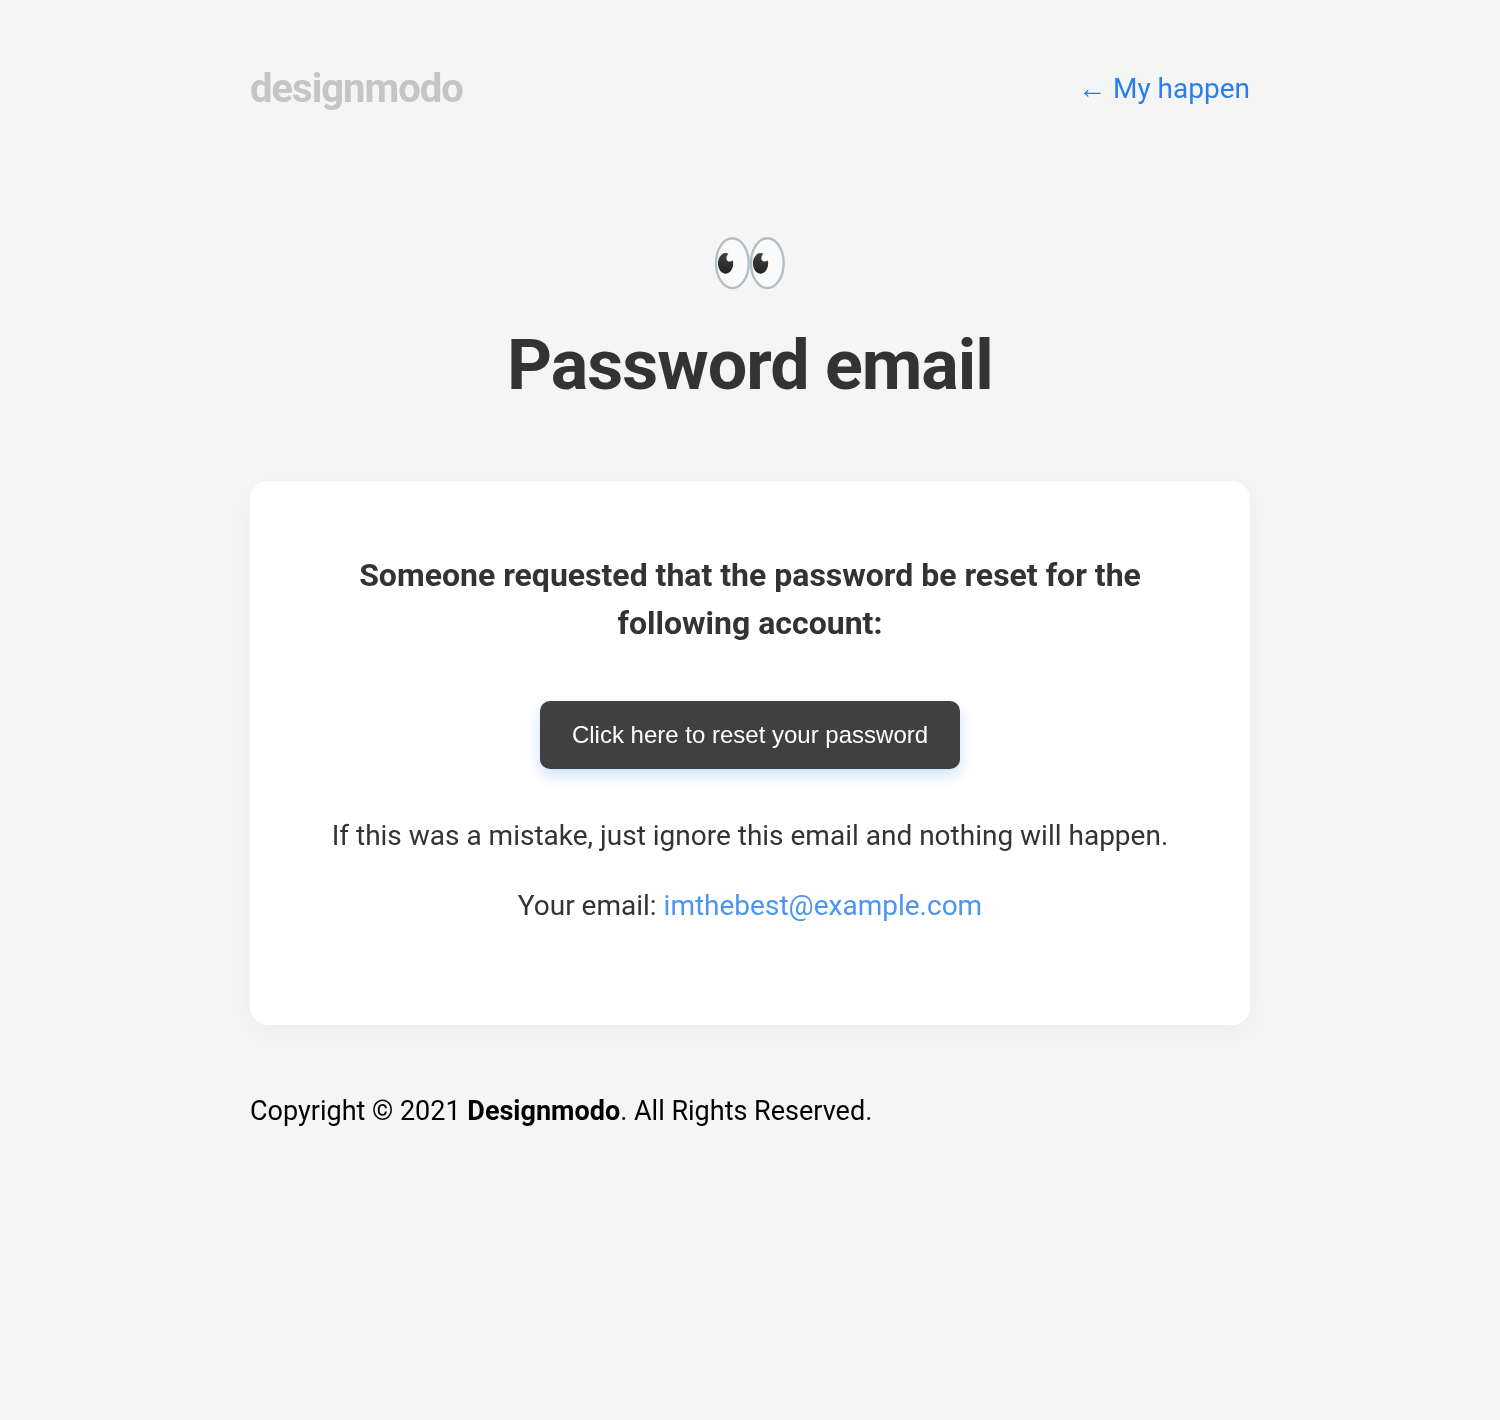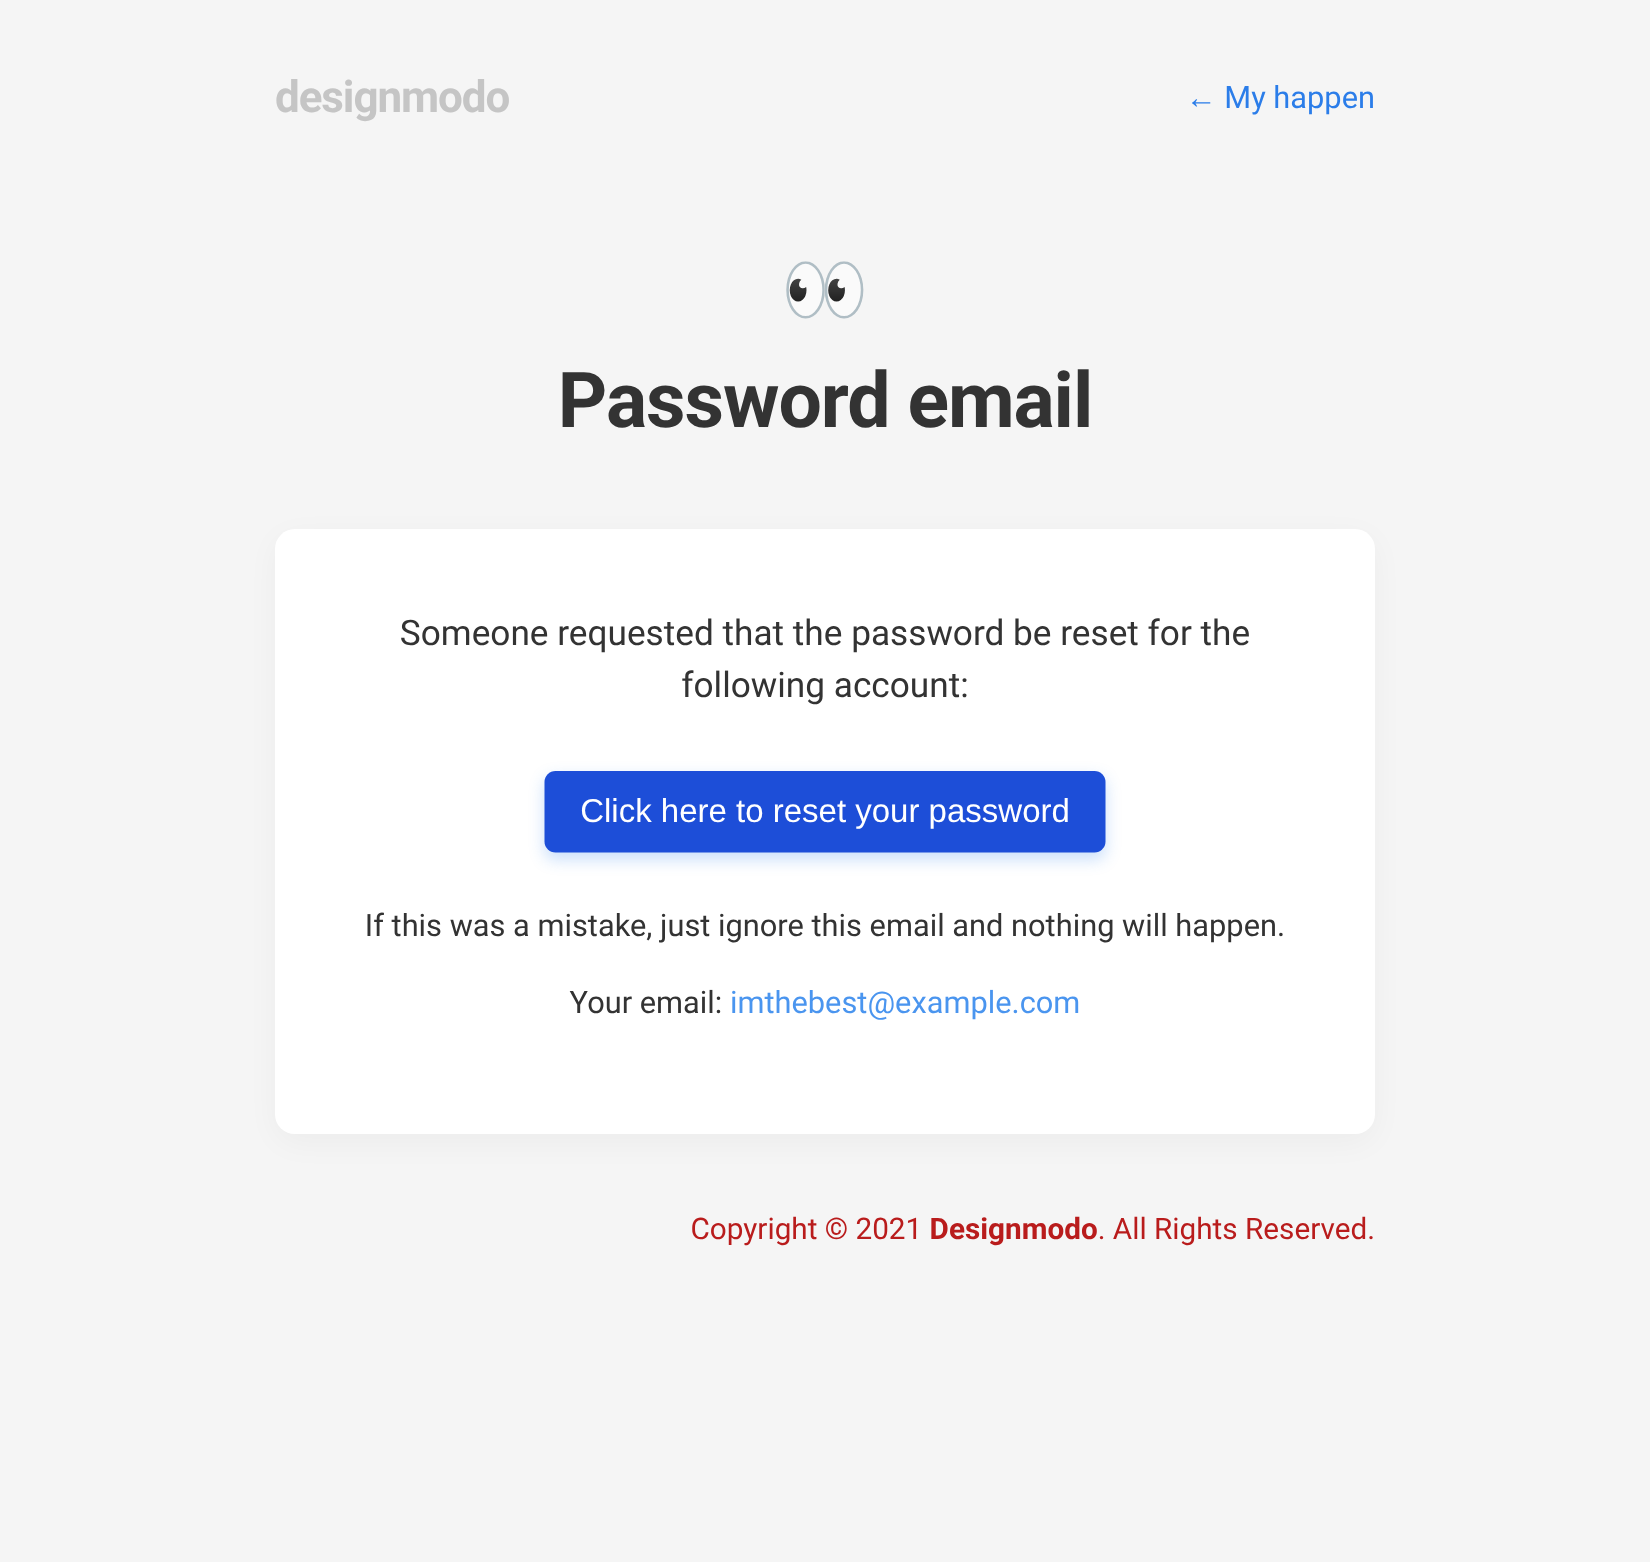--- a/index.html
+++ b/index.html
@@ -42,49 +42,49 @@
     .card {
       background: #ffffff;
       border-radius: 18px;
       box-shadow: 0 8px 30px rgba(0,0,0,0.04);
       margin-top: 75px;
       padding: 70px 60px 70px 60px;
       text-align: center;
     }
     .card-heading {
       font-size: 32px;
-      font-weight: 400;
+      font-weight: 700;
       color: #333;
       line-height: 1.5;
       margin-bottom: 36px;
     }
     .card-text {
       font-size: 28px;
       color: #333;
       line-height: 1.5;
       margin: 28px 0;
     }
     .cta-button {
       display: inline-block;
-      background: #1d4ed8;
+      background: #404040;
       color: #fff;
-      font-size: 30px;
+      font-size: 24px;
       font-weight: 400;
       padding: 20px 32px;
       border-radius: 10px;
       border: none;
       cursor: pointer;
       box-shadow: 0 6px 14px rgba(55,136,238,0.25);
       margin: 18px 0;
     }
     .email-link { color: #4a95ef; text-decoration: none; cursor: pointer; }
     .footer {
-      text-align: right;
+      text-align: left;
       font-size: 27px;
-      color: #b91c1c;
+      color: #000000;
       margin-top: 70px;
       padding-bottom: 60px;
     }
     .footer strong { font-weight: 700; }
   </style>
 </head>
 <body>
 
 <div class="container">
   <header class="header">

